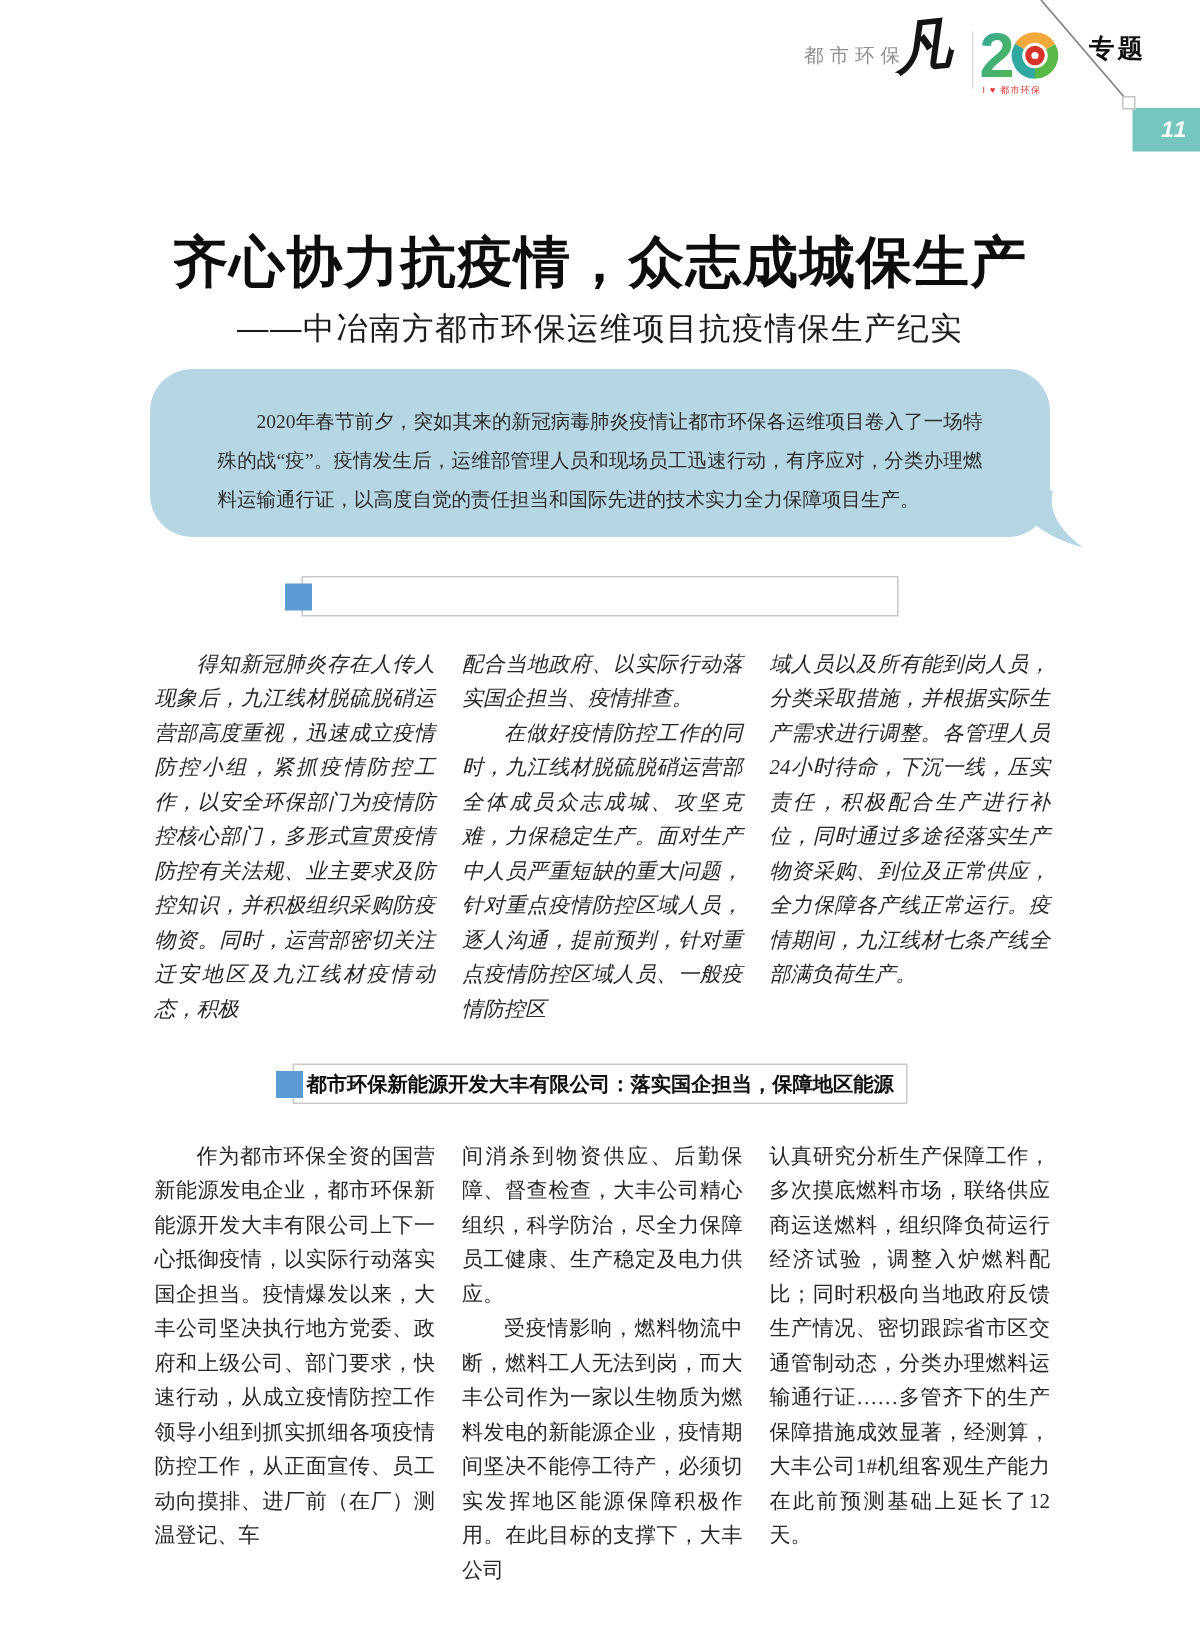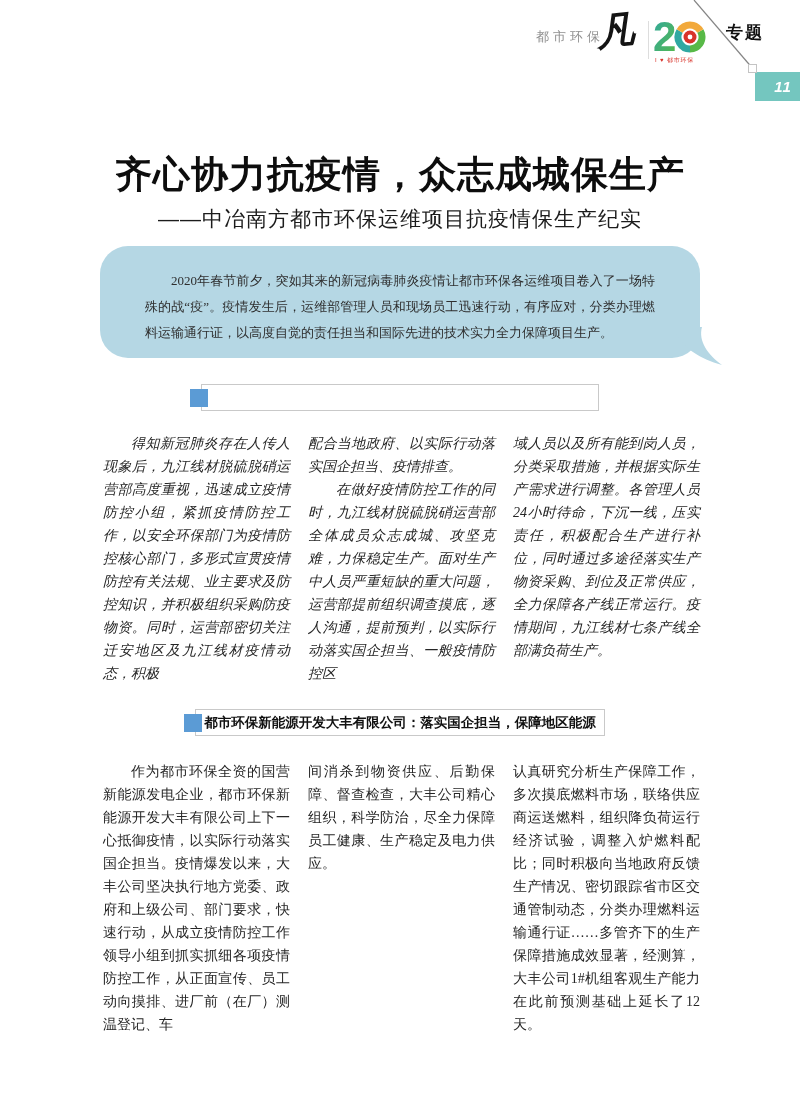--- a/index.html
+++ b/index.html
@@ -151,38 +151,39 @@
     <div class="box">
       <span class="square"></span>
     </div>
   </div>
   <div class="cols s1-cols">
     <div class="col">
       <p class="indent">得知新冠肺炎存在人传人现象后，九江线材脱硫脱硝运营部高度重视，迅速成立疫情防控小组，紧抓疫情防控工作，以安全环保部门为疫情防控核心部门，多形式宣贯疫情防控有关法规、业主要求及防控知识，并积极组织采购防疫物资。同时，运营部密切关注迁安地区及九江线材疫情动态，积极</p>
     </div>
     <div class="col">
       <p>配合当地政府、以实际行动落实国企担当、疫情排查。</p>
-      <p class="indent">在做好疫情防控工作的同时，九江线材脱硫脱硝运营部全体成员众志成城、攻坚克难，力保稳定生产。面对生产中人员严重短缺的重大问题，运营部提前组织调查摸底，逐人沟通，提前预判，以实际行动落实国企担当、一般疫情防控区</p>
+      <p class="indent">在做好疫情防控工作的同时，九江线材脱硫脱硝运营部全体成员众志成城、攻坚克难，力保稳定生产。面对生产中人员严重短缺的重大问题，针对重点疫情防控区域人员，逐人沟通，提前预判，针对重点疫情防控区域人员、一般疫情防控区</p>
     </div>
     <div class="col">
       <p>域人员以及所有能到岗人员，分类采取措施，并根据实际生产需求进行调整。各管理人员24小时待命，下沉一线，压实责任，积极配合生产进行补位，同时通过多途径落实生产物资采购、到位及正常供应，全力保障各产线正常运行。疫情期间，九江线材七条产线全部满负荷生产。</p>
     </div>
   </div>
 
   <div class="sec-head s2-head">
     <div class="box">
       <span class="square"></span>
       <span>都市环保新能源开发大丰有限公司：落实国企担当，保障地区能源</span>
     </div>
   </div>
   <div class="cols s2-cols">
     <div class="col">
       <p class="indent">作为都市环保全资的国营新能源发电企业，都市环保新能源开发大丰有限公司上下一心抵御疫情，以实际行动落实国企担当。疫情爆发以来，大丰公司坚决执行地方党委、政府和上级公司、部门要求，快速行动，从成立疫情防控工作领导小组到抓实抓细各项疫情防控工作，从正面宣传、员工动向摸排、进厂前（在厂）测温登记、车</p>
     </div>
     <div class="col">
       <p>间消杀到物资供应、后勤保障、督查检查，大丰公司精心组织，科学防治，尽全力保障员工健康、生产稳定及电力供应。</p>
+      <p class="indent">受疫情影响，燃料物流中断，燃料工人无法到岗，而大丰公司作为一家以生物质为燃料发电的新能源企业，疫情期间坚决不能停工待产，必须切实发挥地区能源保障积极作用。在此目标的支撑下，大丰公司</p>
     </div>
     <div class="col">
       <p>认真研究分析生产保障工作，多次摸底燃料市场，联络供应商运送燃料，组织降负荷运行经济试验，调整入炉燃料配比；同时积极向当地政府反馈生产情况、密切跟踪省市区交通管制动态，分类办理燃料运输通行证……多管齐下的生产保障措施成效显著，经测算，大丰公司1#机组客观生产能力在此前预测基础上延长了12天。</p>
     </div>
   </div>
 
 </div>
 
 </body></html>

